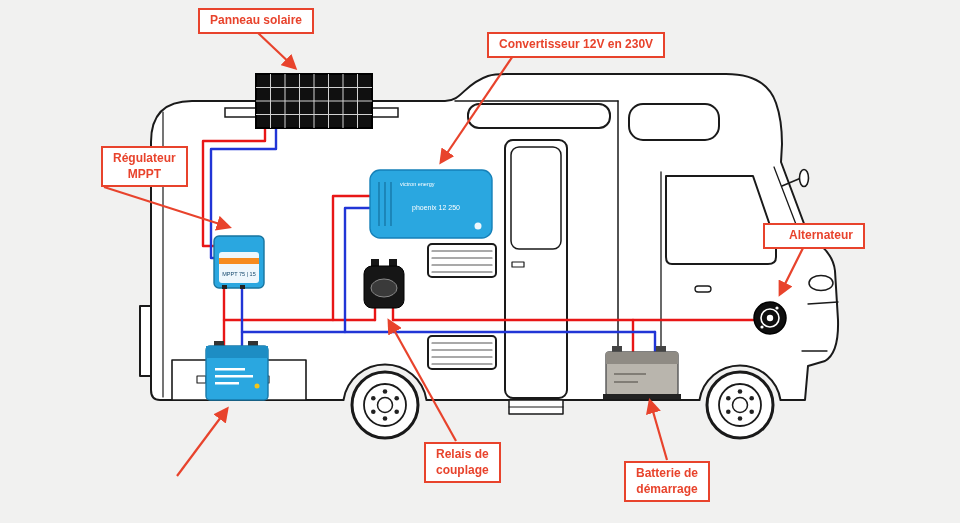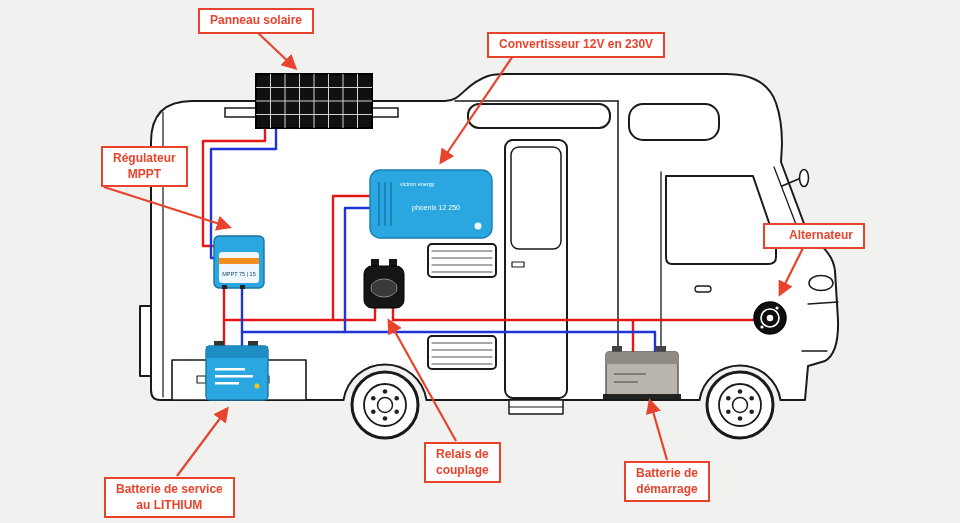--- a/index.html
+++ b/index.html
@@ -203,20 +203,18 @@
       <path d="M456,441 L389,321" marker-end="url(#arrowhead)"></path>
       <path d="M667,460 L650,401" marker-end="url(#arrowhead)"></path>
     </g>
   </svg>
 
   <div class="label" style="left:198px;top:8px;">Panneau solaire</div>
   <div class="label" style="left:487px;top:32px;">Convertisseur 12V en 230V</div>
   <div class="label" style="left:53px;top:146px;margin-left:48px;">Régulateur
 MPPT</div>
   <div class="label" style="left:763px;top:223px;padding-left:24px;">Alternateur</div>
-  <div class="label" style="left:104px;top:477px;">Batterie de service
-au LITHIUM</div>
   <div class="label" style="left:624px;top:461px;">Batterie de
 démarrage</div>
   <div class="label" style="left:424px;top:442px;">Relais de
 couplage</div>
 
 </div>
 
 </body></html>

